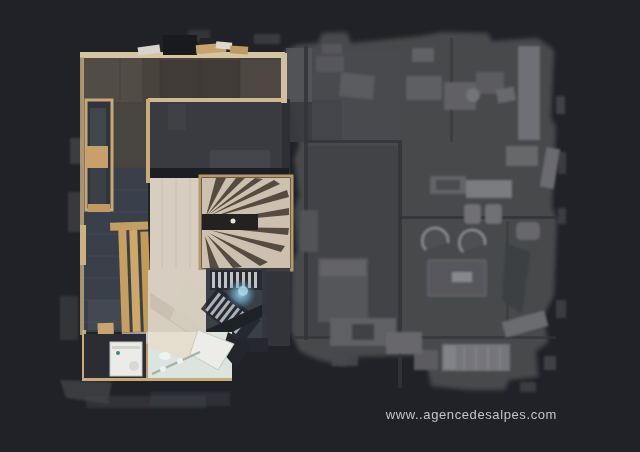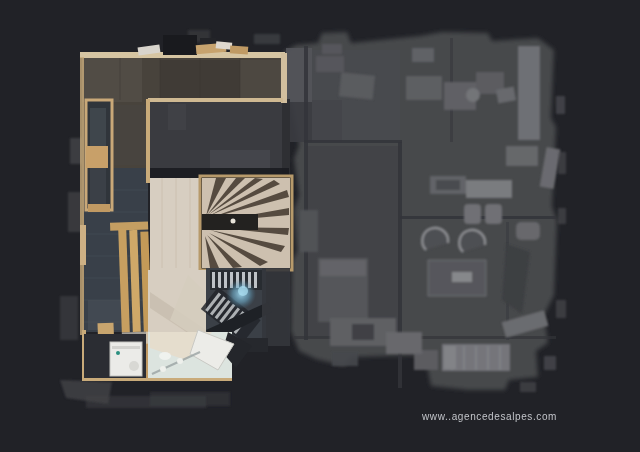--- a/index.html
+++ b/index.html
@@ -9,21 +9,21 @@
     width:640px;height:452px;
     background:#212227;
     overflow:hidden;
   }
   .stage svg{position:absolute;left:0;top:0;}
   .watermark{
     position:absolute;
     right:83px;
     bottom:30px;
     color:#c3c5ca;
-    font-size:10px;
+    font-size:13px;
     letter-spacing:0.6px;
     font-family:"Liberation Sans", sans-serif;
     user-select:none;
   }
 </style>
 </head>
 <body>
 
 <div class="stage">
   <svg width="640" height="452" viewBox="0 0 640 452">

